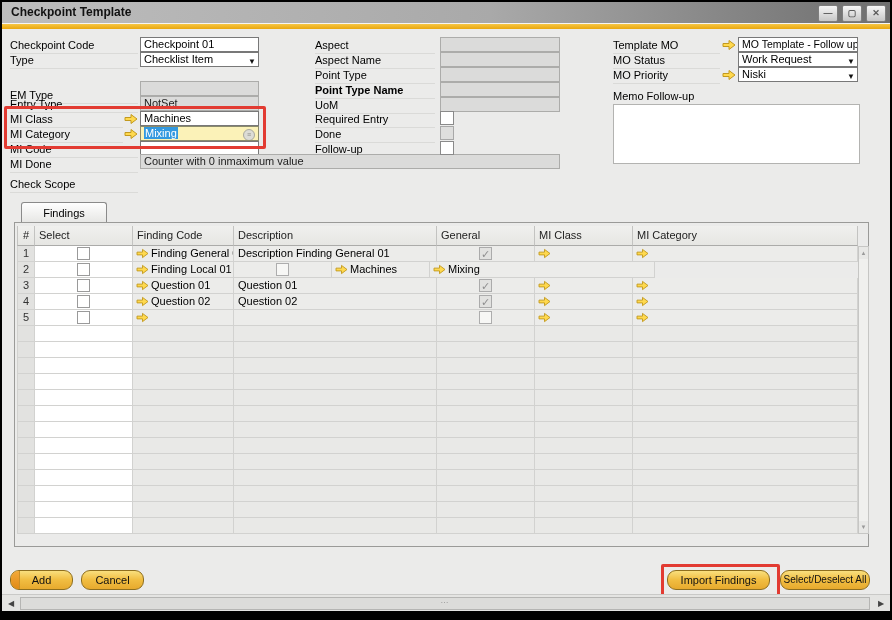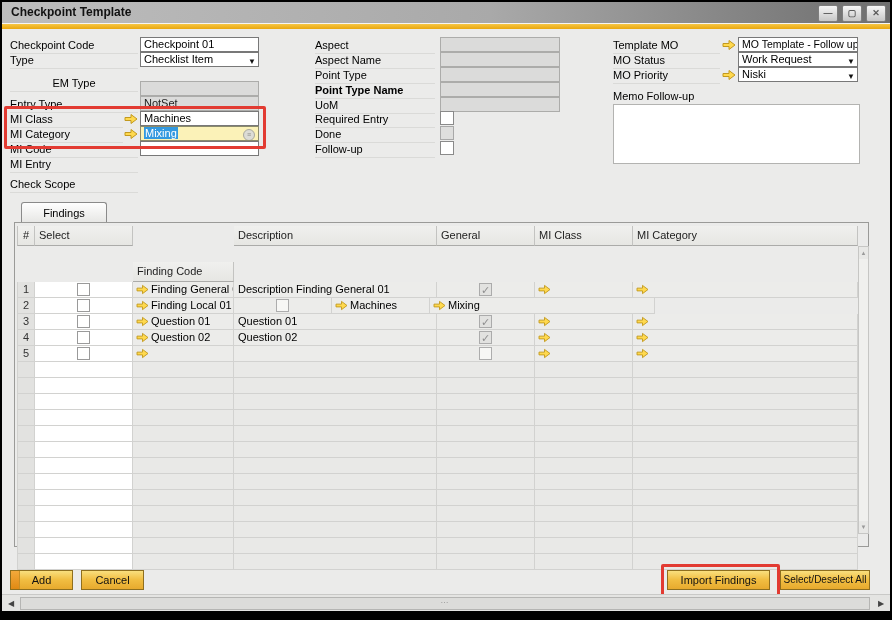--- a/index.html
+++ b/index.html
@@ -58,21 +58,21 @@
   .cellArrow{display:inline-block;vertical-align:-2px;margin:0 2px 0 3px;}
 
   .vscroll{position:absolute;left:858px;top:246px;width:11px;height:288px;
     background:#F0F0EE;border:1px solid #C6C6C4;box-sizing:border-box;}
   .vsbtn{position:absolute;left:0;width:9px;height:12px;background:#E8E8E6;color:#9a9a9a;
     font-size:6px;text-align:center;line-height:12px;}
   .vsup{top:0;} .vsdn{bottom:0;}
 
   .btn{position:absolute;height:20px;background:linear-gradient(#F9DF7E,#F1BE42 48%,#E7AA2E);
     border:1px solid #8F6F1E;box-sizing:border-box;text-align:center;line-height:18px;
-    border-radius:0;color:#111;overflow:hidden;}
+    border-radius:9px;color:#111;overflow:hidden;}
   .btn.focusLeft::before{content:"";position:absolute;left:0;top:0;bottom:0;width:8px;
     background:linear-gradient(#F2A93B,#E08A14);border-right:1px solid #C98F25;}
 
   .annot{position:absolute;border:3px solid #E23B32;border-radius:2px;}
 
   .hscroll{position:absolute;left:2px;top:594px;width:888px;height:17px;background:#E4E4E2;border-top:1px solid #C9C9C7;box-sizing:border-box;}
   .hsbtn{position:absolute;top:1px;width:16px;height:15px;color:#444;font-size:8px;text-align:center;line-height:15px;}
   .hsthumb{position:absolute;left:18px;top:2px;width:850px;height:13px;background:#DCDCDA;
     border:1px solid #B5B5B3;box-sizing:border-box;text-align:center;line-height:9px;color:#9a9a9a;font-size:8px;letter-spacing:1px;}
 </style>
@@ -94,21 +94,21 @@
 
   <div class="lbl" style="left:10px;top:39px;width:128px;">Checkpoint Code</div>
   <div class="inp" style="left:140px;top:37px;width:119px;">Checkpoint 01</div>
 
   <div class="lbl" style="left:10px;top:54px;width:128px;">Type</div>
   <div class="inp combo" style="left:140px;top:52px;width:119px;">
     <span class="val">Checklist Item</span>
     <span class="caret">▼</span>
   </div>
 
-  <div class="lbl" style="left:10px;top:77px;width:128px;text-align:center;">EM Type</div>
+  <div class="lbl" style="left:10px;top:89px;width:128px;">EM Type</div>
   <div class="inp dis" style="left:140px;top:81px;width:119px;"></div>
 
   <div class="lbl" style="left:10px;top:98px;width:128px;">Entry Type</div>
   <div class="inp dis" style="left:140px;top:96px;width:119px;">NotSet</div>
 
   <div class="lbl" style="left:10px;top:113px;width:113px;">MI Class</div>
   <span class="garrow" style="left:124px;top:113px;">
     <svg width="14" height="12" viewBox="0 0 14 12">
         <path d="M1 4.5h6V1.5L13 6 7 10.5V7.5H1z" fill="#FFD94E" stroke="#C2991F" stroke-width="1"></path>
       </svg>
@@ -122,21 +122,22 @@
       </svg>
   </span>
   <div class="inp miCat" style="left:140px;top:126px;width:119px;">
     <span class="selText">Mixing</span>
     <span class="cflIcon">≡</span>
   </div>
 
   <div class="lbl" style="left:10px;top:143px;width:128px;">MI Code</div>
   <div class="inp" style="left:140px;top:141px;width:119px;"></div>
 
-  <div class="lbl" style="left:10px;top:158px;width:128px;">MI Entry</div>
+  <div class="lbl" style="left:10px;top:158px;width:128px;">MI Done</div>
+  <div class="inp dis" style="left:140px;top:154px;width:420px;">Counter with 0 inmaximum value</div>
 
   <div class="lbl" style="left:10px;top:178px;width:128px;">Check Scope</div>
 
   <div class="lbl" style="left:315px;top:39px;width:120px;">Aspect</div>
   <div class="inp dis" style="left:440px;top:37px;width:120px;"></div>
 
   <div class="lbl" style="left:315px;top:54px;width:120px;">Aspect Name</div>
   <div class="inp dis" style="left:440px;top:52px;width:120px;"></div>
 
   <div class="lbl" style="left:315px;top:69px;width:120px;">Point Type</div>
@@ -185,21 +186,21 @@
   <div class="lbl" style="left:613px;top:90px;width:245px;border-bottom:none;">Memo Follow-up</div>
   <div class="memo" style="left:613px;top:104px;width:245px;height:58px;"></div>
 
   <div class="tab">Findings</div>
   <div class="groupbox"></div>
   <div class="tblwrap">
     <div id="tbl-head">
         <div class="trow">
           <div class="hcell first" style="width: 18px;">#</div>
           <div class="hcell" style="width: 98px;">Select</div>
-          <div class="hcell" style="width: 101px; margin-top: 36px;">Finding Code</div>
+          <div class="hcell" style="width: 101px;">Finding Code</div>
           <div class="hcell" style="width: 203px;">Description</div>
           <div class="hcell" style="width: 98px;">General</div>
           <div class="hcell" style="width: 98px;">MI Class</div>
           <div class="hcell" style="width: 225px;">MI Category</div>
         </div>
       </div>
     <div id="tbl-body">
         <div class="trow">
           <div class="bcell first" style="width: 18px;">1</div>
           <div class="bcell bg-sel" style="width: 98px;">

